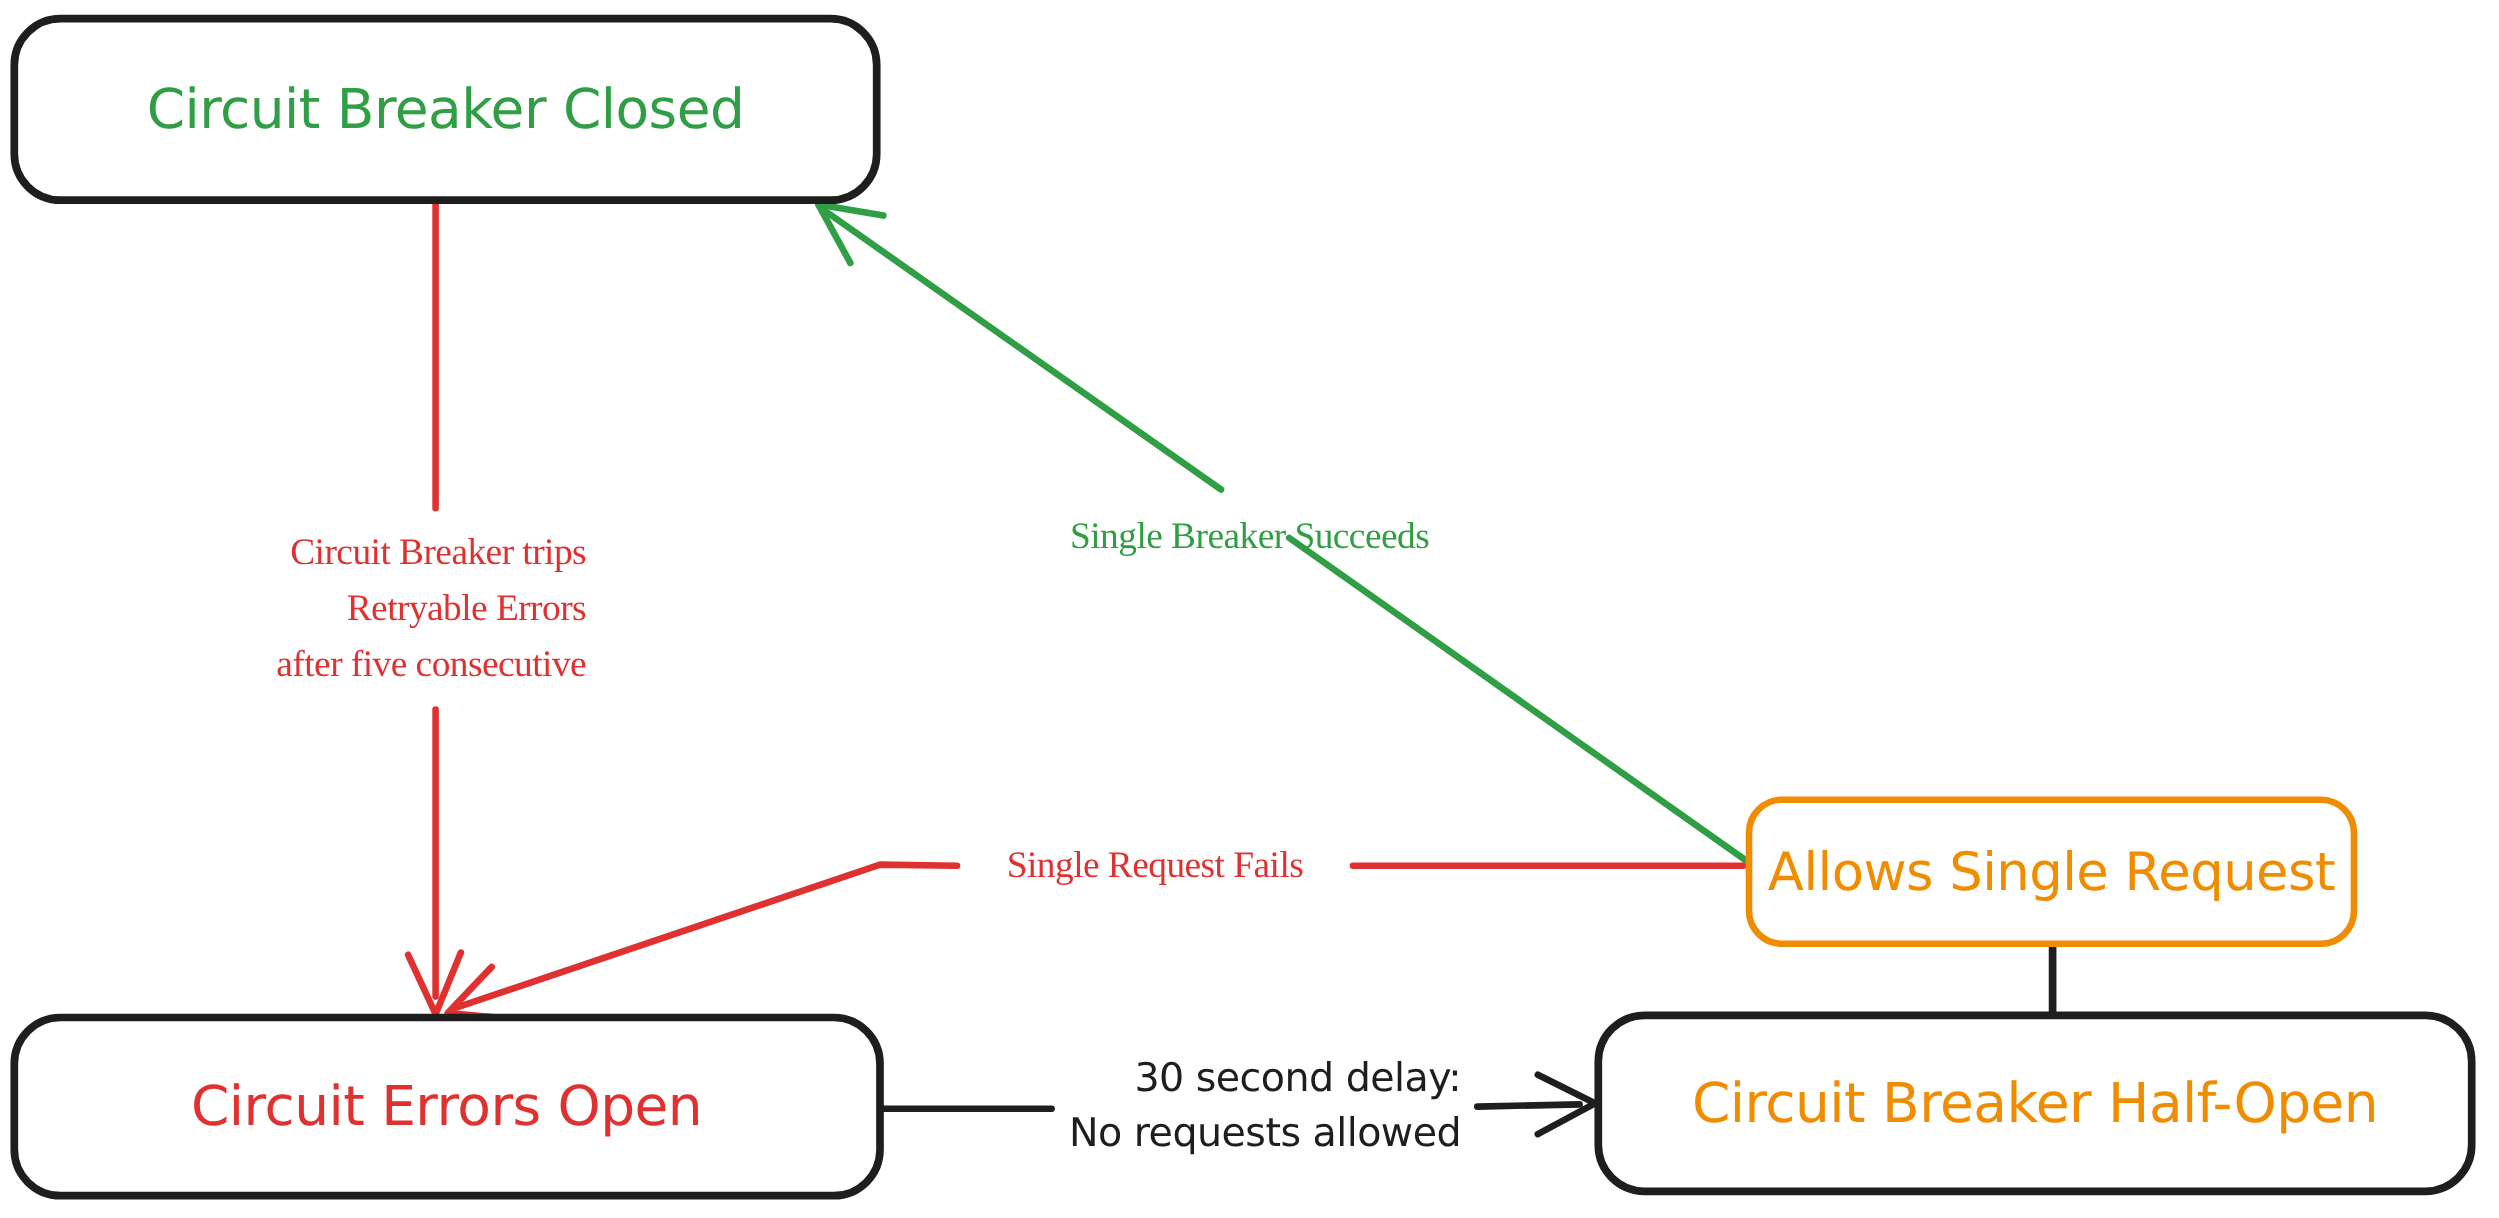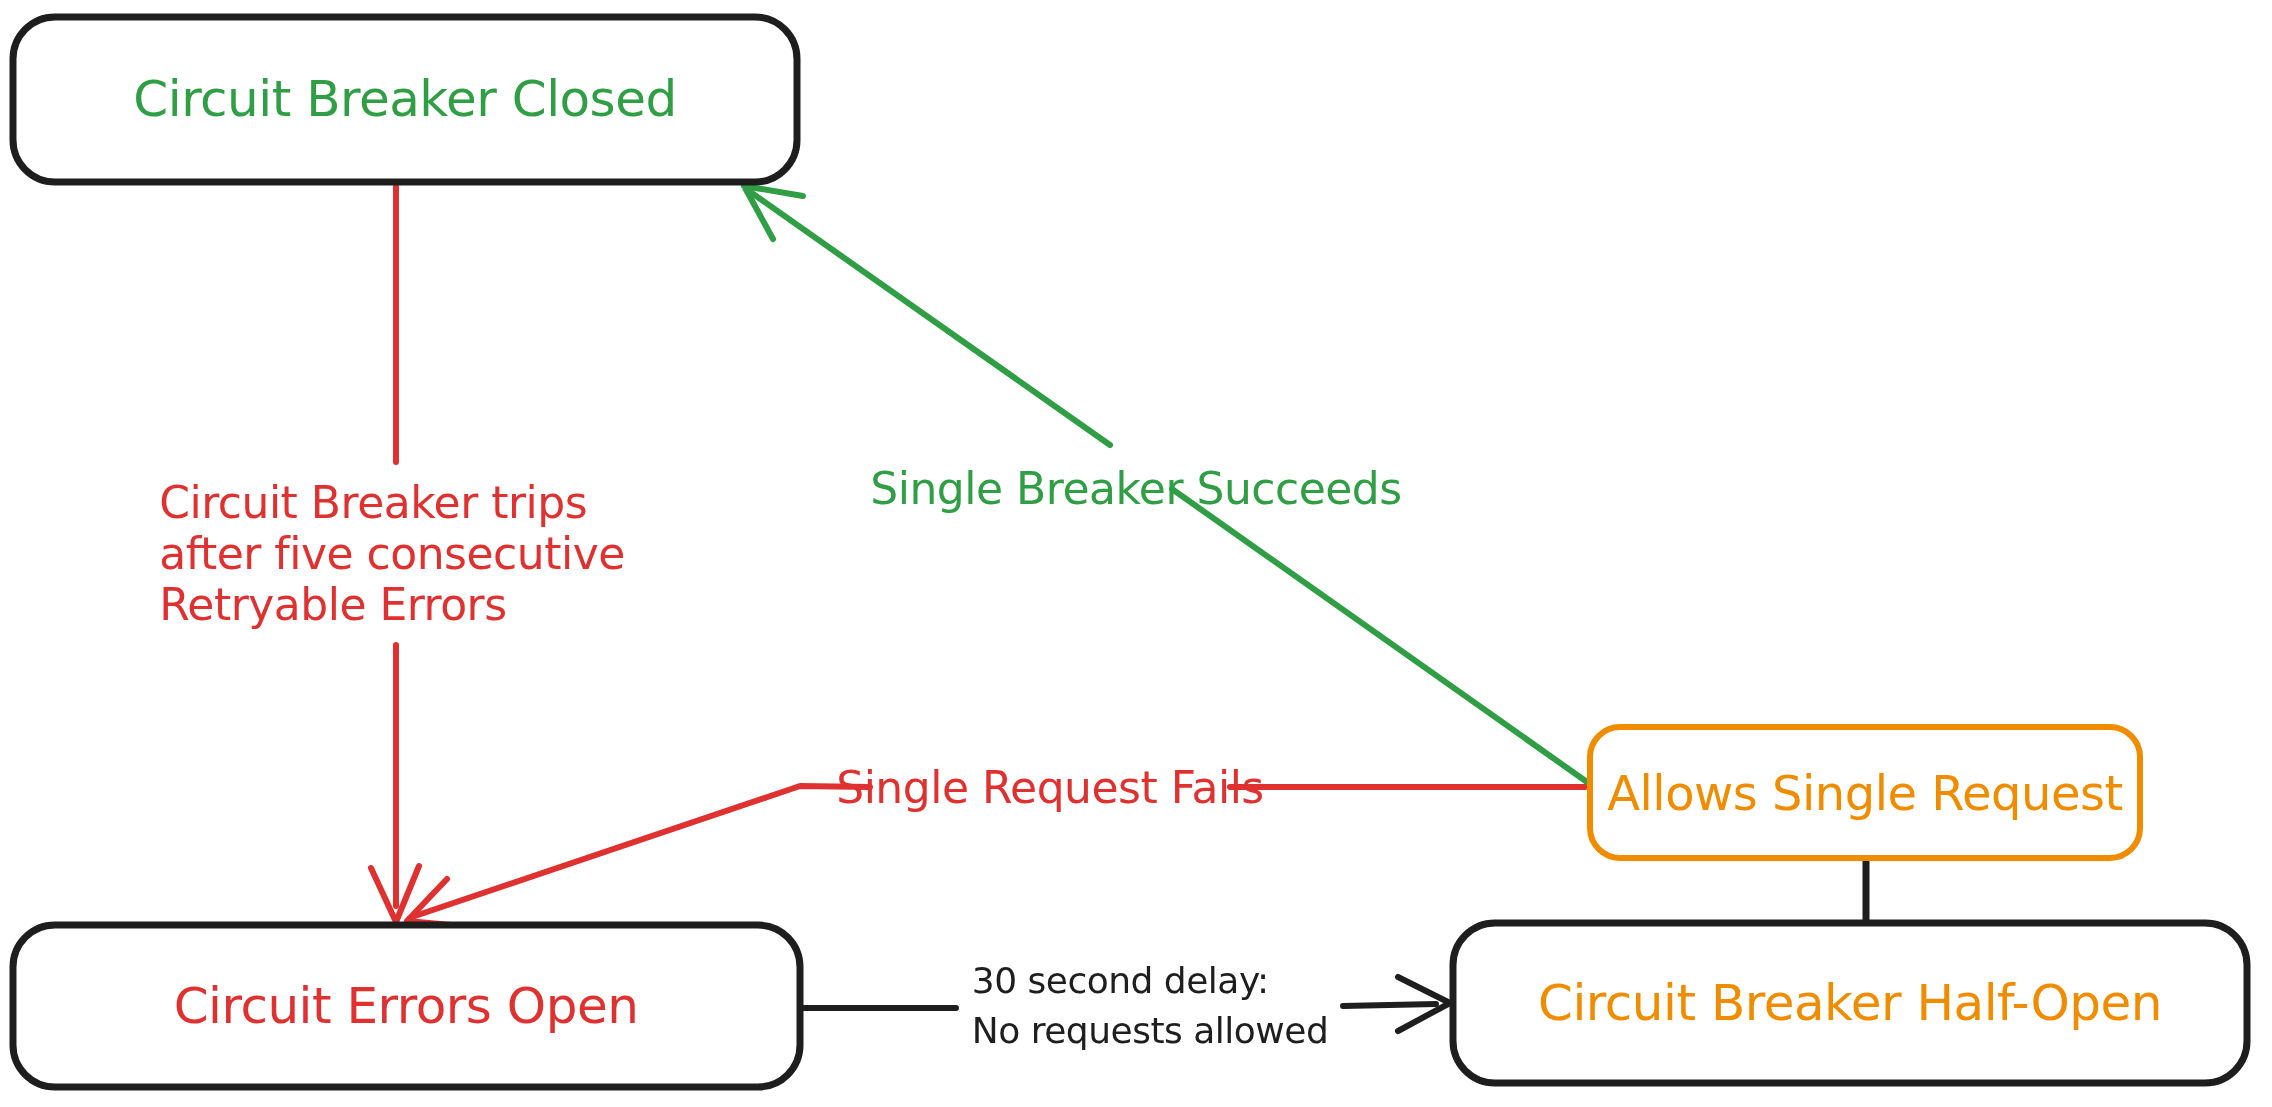--- a/index.html
+++ b/index.html
@@ -12,27 +12,27 @@
     overflow: hidden;
   }
   .diagram-svg {
     position: absolute;
     left: 0; top: 0;
     width: 2272px; height: 1107px;
   }
   .label {
     position: absolute;
     transform: translate(-50%, -50%);
-    text-align: left;
+    text-align: right;
     white-space: nowrap;
     letter-spacing: -0.5px;
   }
   .node-title { font-size: 50px; font-weight: normal; }
   .node-title-sm { font-size: 48px; font-weight: normal; }
-  .edge-label { font-size: 44px; font-weight: normal; }
+  .edge-label { font-size: 34px; font-weight: normal; font-family: Liberation Serif, serif; }
   .edge-label-multiline { line-height: 51px; }
   .edge-label-black { font-size: 36px; line-height: 50px; }
   .green  { color: #2f9e44; }
   .red    { color: #e03131; }
   .orange { color: #f08c00; }
   .black  { color: #1e1e1e; }
 </style>
 </head>
 <body>
 
@@ -77,22 +77,22 @@
   <div class="label node-title green" style="left:405px; top:99px;">Circuit Breaker Closed</div>
 
   <div class="label node-title red" style="left:406px; top:1006px;">Circuit Errors Open</div>
 
   <div class="label node-title orange" style="left:1850px; top:1003px;">Circuit Breaker Half-Open</div>
 
   <div class="label node-title-sm orange" style="left:1865px; top:793px;">Allows Single Request</div>
 
   <div class="label edge-label edge-label-multiline red" style="left:392px; top:553px;">
     <div>Circuit Breaker trips</div>
+    <div>Retryable Errors</div>
     <div>after five consecutive</div>
-    <div>Retryable Errors</div>
   </div>
 
   <div class="label edge-label green" style="left:1136px; top:488px;">Single Breaker Succeeds</div>
 
   <div class="label edge-label red" style="left:1050px; top:787px;">Single Request Fails</div>
 
   <div class="label edge-label-black black" style="left:1150px; top:1006px;">
     <div>30 second delay:</div>
     <div>No requests allowed</div>
   </div>

